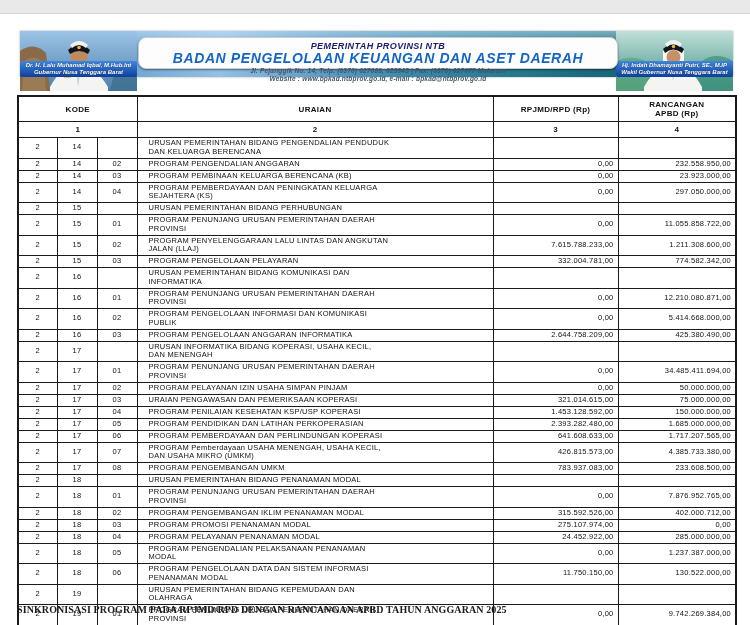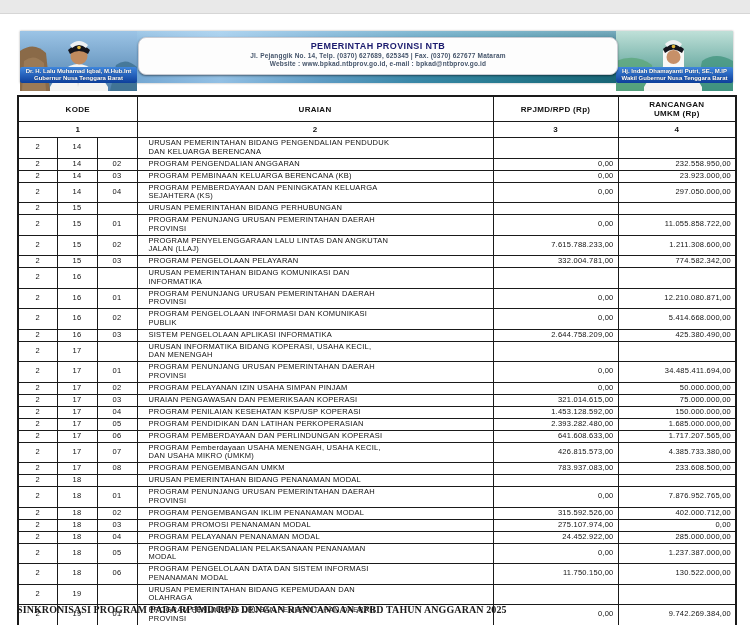--- a/index.html
+++ b/index.html
@@ -4,26 +4,27 @@
 <style>
   html,body{margin:0;padding:0;}
   body{
     width:750px;height:625px;background:#ffffff;position:relative;
     font-family:"Liberation Sans", sans-serif;color:#111;overflow:hidden;
   }
   .top-strip{height:13px;background:#e9e9e9;border-bottom:1px solid #d6d6d6;}
 
   
   .banner{
-    position:absolute;left:20px;top:31px;width:713px;height:52px;
+    position:absolute;left:20px;top:31px;width:713px;height:46px;
     background:
       linear-gradient(180deg, rgba(200,230,250,.55) 0%, rgba(200,230,250,0) 45%),
       linear-gradient(90deg,#8a6a48 0%, #6f89a6 6%, #6fa3cf 14%, #93c0e4 28%,
         #5f9cc4 42%, #3a88a8 55%, #2a7d94 66%, #1e6f82 76%, #176272 86%, #2f7f9a 100%);
     box-shadow:0 0 2px rgba(0,0,0,.35);
+    font-style:italic;
   }
   .portrait{position:absolute;top:0;width:117px;height:60px;overflow:hidden;}
   .portrait.left{left:0;}
   .portrait.right{right:0;}
   .portrait svg{display:block;width:117px;height:60px;}
   .ribbon{
     position:absolute;bottom:0;width:117px;box-sizing:border-box;
     background:linear-gradient(180deg,#3f86dd 0%,#0d3f9b 100%);
     color:#fff;font-size:6px;line-height:7px;font-weight:bold;
     text-align:center;padding:1px 1px;border-radius:2px;
@@ -130,41 +131,42 @@
     <div>Gubernur Nusa Tenggara Barat</div>
   </div>
 
   <div class="ribbon right">
     <div>Hj. Indah Dhamayanti Putri, SE., M.IP</div>
     <div>Wakil Gubernur Nusa Tenggara Barat</div>
   </div>
 
   <div class="center-box">
     <div class="org-line1">PEMERINTAH PROVINSI NTB</div>
+    <div class="org-line2">BADAN PENGELOLAAN KEUANGAN DAN ASET DAERAH</div>
     <div class="org-line3">Jl. Pejanggik No. 14, Telp. (0370) 627689, 625345 | Fax. (0370) 627677 Mataram</div>
     <div class="org-line4">Website : www.bpkad.ntbprov.go.id, e-mail : bpkad@ntbprov.go.id</div>
   </div>
 </div>
 
 <table class="doc">
   <colgroup>
     <col class="k1">
       <col class="k2">
       <col class="k3">
     <col class="ur">
       <col class="rp">
       <col class="ap">
   </colgroup>
   <thead>
     <tr class="head-main">
       <th colspan="3">KODE</th>
       <th>URAIAN</th>
       <th>RPJMD/RPD (Rp)</th>
       <th>RANCANGAN
-UMKM (Rp)</th>
+APBD (Rp)</th>
     </tr>
     <tr class="head-num">
       <th colspan="3">1</th>
       <th>2</th>
       <th>3</th>
       <th>4</th>
     </tr>
   </thead>
   <tbody>
       <tr>
@@ -259,21 +261,21 @@
     <td class="kode">02</td>
     <td class="uraian">PROGRAM PENGELOLAAN INFORMASI DAN KOMUNIKASI
 PUBLIK</td>
     <td class="num">0,00</td>
     <td class="num">5.414.668.000,00</td>
   </tr>
       <tr>
     <td class="kode">2</td>
     <td class="kode">16</td>
     <td class="kode">03</td>
-    <td class="uraian">SISTEM PENGELOLAAN APLIKASI INFORMATIKA</td>
+    <td class="uraian">PROGRAM PENGELOLAAN ANGGARAN INFORMATIKA</td>
     <td class="num">2.644.758.209,00</td>
     <td class="num">425.380.490,00</td>
   </tr>
       <tr>
     <td class="kode">2</td>
     <td class="kode">17</td>
     <td class="kode"></td>
     <td class="uraian">URUSAN INFORMATIKA BIDANG KOPERASI, USAHA KECIL,
 DAN MENENGAH</td>
     <td class="num"></td>

